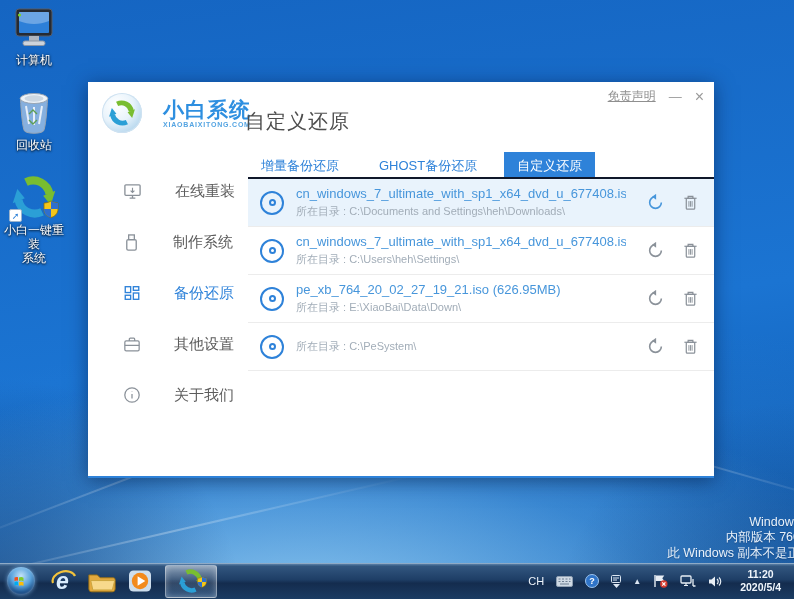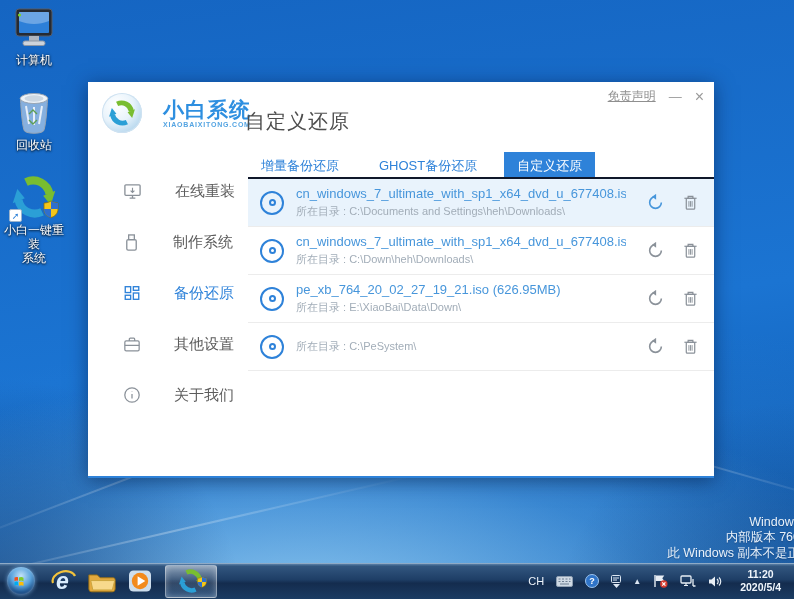--- a/index.html
+++ b/index.html
@@ -296,21 +296,21 @@
               </span>
           </div>
         </div>
 
         <div class="row">
           <div class="disc">
               <i></i>
             </div>
           <div class="row-text">
             <div class="row-name">cn_windows_7_ultimate_with_sp1_x64_dvd_u_677408.iso (3...</div>
-            <div class="row-path">所在目录 : C:\Down\heh\Downloads\</div>
+            <div class="row-path">所在目录 : C:\Users\heh\Settings\</div>
           </div>
           <div class="row-actions">
             <span class="act">
                 <svg width="17" height="17" viewBox="0 0 16 16">
                   <path d="M13.5 8 A5.5 5.5 0 1 1 8 2.5" fill="none" stroke="currentColor" stroke-width="1.5"></path>
                   <polygon points="8.6,-0.2 8.6,5.4 4.8,2.6" fill="currentColor"></polygon>
                 </svg>
               </span>
             <span class="act">
                 <svg width="15" height="17" viewBox="0 0 16 18">

